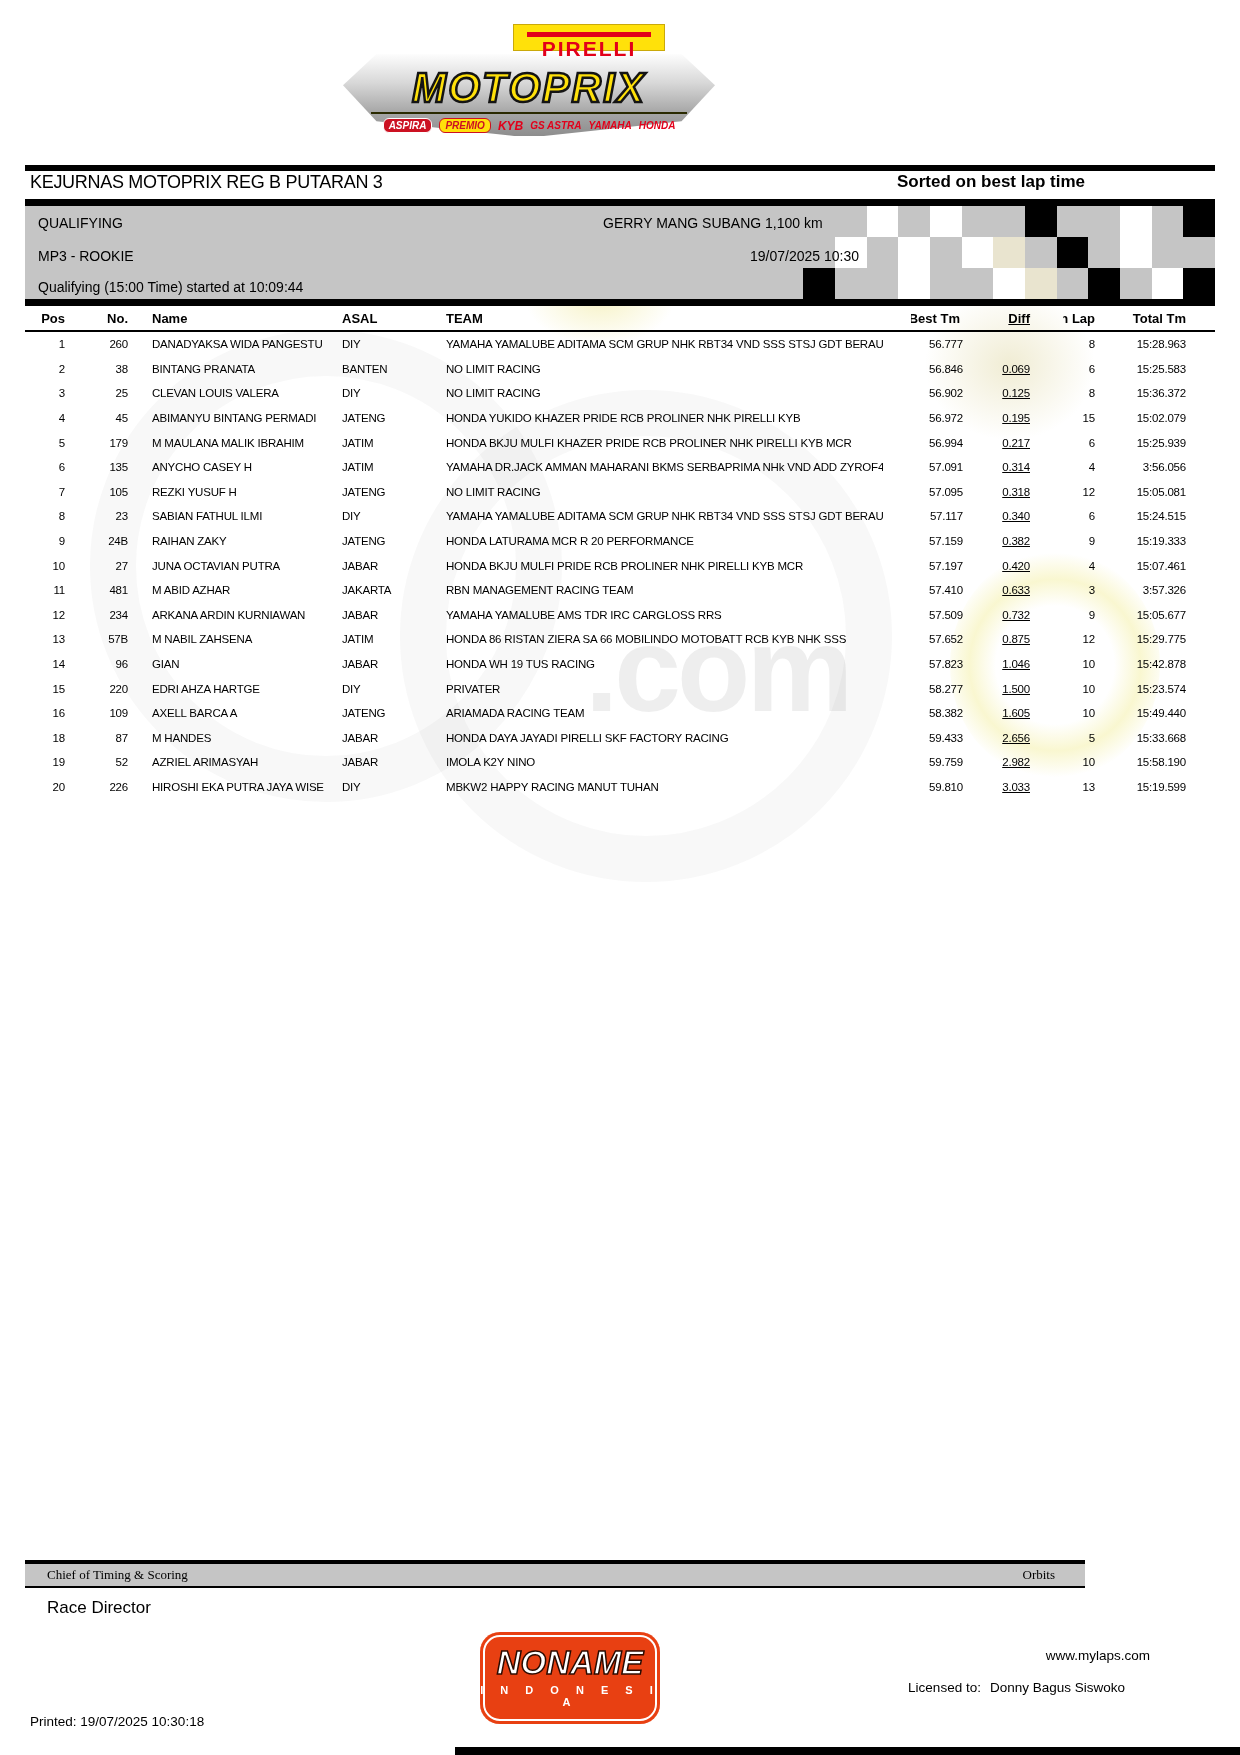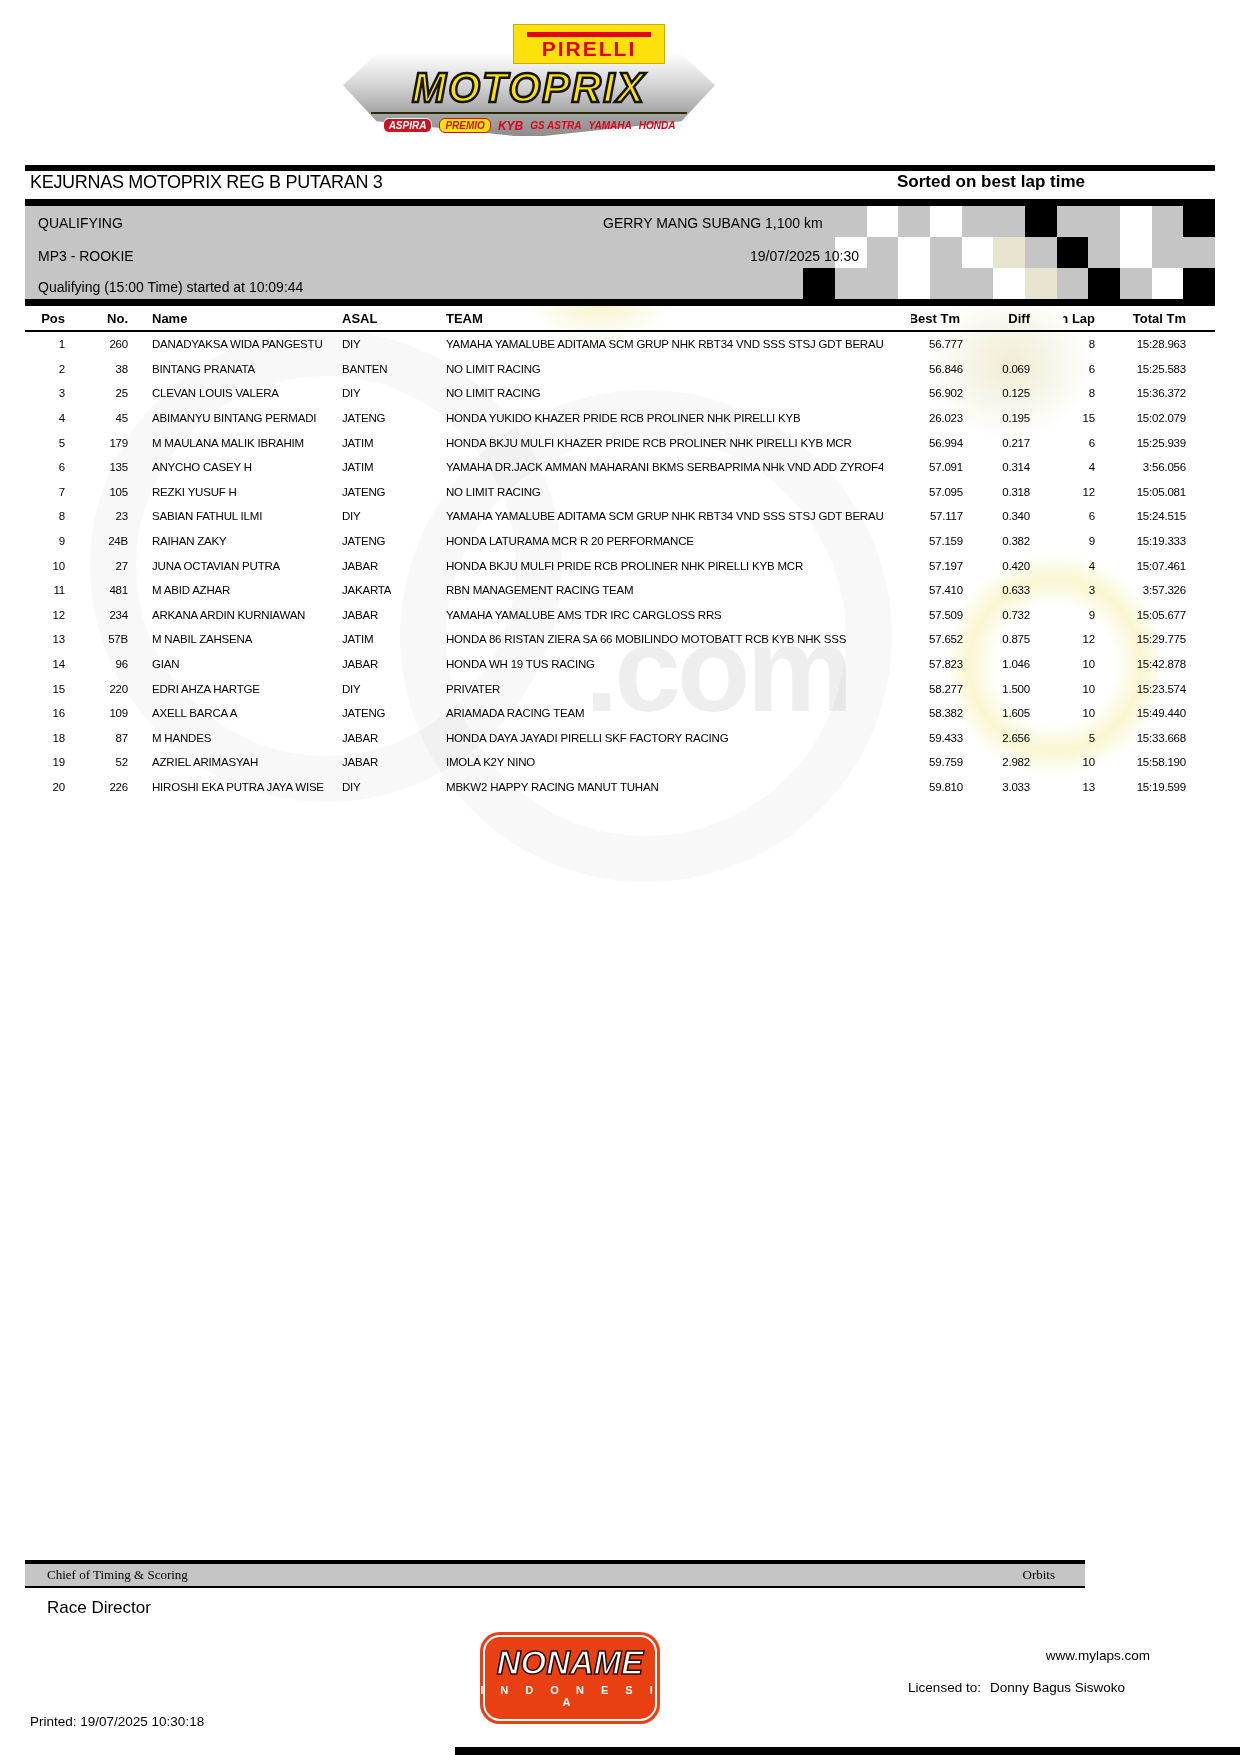--- a/index.html
+++ b/index.html
@@ -18,21 +18,21 @@
   .wm-b2{left:925px;top:290px;width:170px;height:150px;border-radius:12px;
          background:radial-gradient(closest-side,rgba(228,221,176,0.55),rgba(228,221,176,0));}
   .wm-b3{left:950px;top:550px;width:210px;height:230px;
          background:radial-gradient(circle,rgba(236,228,100,0) 38%,rgba(236,228,100,0.30) 55%,rgba(236,228,100,0) 72%);}
 
   
   .logo{position:absolute;left:343px;top:24px;width:372px;height:118px;}
   .logo-hex{position:absolute;left:0;top:30px;width:372px;height:82px;
             background:linear-gradient(180deg,#fdfdfd 0%,#d8d8d8 35%,#a8a8a8 70%,#8d8d8d 100%);
             clip-path:polygon(0 38%,9% 0,91% 0,100% 38%,91% 82%,54% 100%,46% 100%,9% 82%);}
-  .pirelli{position:absolute;left:170px;top:0;width:152px;height:40px;background:#ffe10a;
+  .pirelli{position:absolute;left:170px;top:0;width:152px;height:27px;background:#ffe10a;
            border:1px solid #caa90a;box-sizing:border-box;text-align:center;}
   .pirelli-bar{position:absolute;left:13px;right:13px;top:7px;height:5px;background:#e2001a;}
   .pirelli-text{position:absolute;left:0;right:0;top:12px;font-size:21px;font-weight:bold;
                 color:#e2001a;letter-spacing:2px;}
   .motoprix{position:absolute;left:0;right:0;top:40px;text-align:center;font-size:41px;
             font-weight:bold;font-style:italic;color:#ffe10a;letter-spacing:2px;
             -webkit-text-stroke:2.5px #141414;transform:scaleY(1.05);}
   .logo-line{position:absolute;left:28px;right:28px;top:88px;height:2px;background:#2a2a00;}
   .sponsors{position:absolute;left:0;right:0;top:94px;display:flex;justify-content:center;
             align-items:center;gap:7px;font-size:10px;font-weight:bold;font-style:italic;}
@@ -66,21 +66,21 @@
   .results th{font-size:13px;font-weight:bold;vertical-align:bottom;padding:0 0 4px 0;
               border-bottom:2px solid #000;white-space:nowrap;position:relative;}
   .results td{font-size:11.5px;letter-spacing:-0.2px;height:24.6px;padding:0;white-space:nowrap;
               overflow:hidden;vertical-align:middle;}
   .c-pos{text-align:right;padding-right:5px !important;}
   .c-no{text-align:right;padding-right:5px !important;}
   .c-name{text-align:left;padding-left:19px !important;}
   .c-asal{text-align:left;}
   .c-team{text-align:left;margin-top:40px;}
   .c-best{text-align:right;padding-right:5px !important;}
-  .c-diff{text-align:right;padding-right:5px !important;}
+  .c-diff{text-align:right;padding-right:5px !important;text-decoration:underline;}
   .c-lap{text-align:right;padding-right:5px !important;}
   .c-total{text-align:right;padding-right:29px !important;}
   th.c-best,th.c-lap{padding-right:0 !important;}
   .clipwrap{position:relative;margin-left:auto;height:18px;overflow:hidden;}
   .clipwrap span{position:absolute;right:5px;bottom:0;white-space:nowrap;}
   .w-best{width:54px;margin-left:28px;} .w-lap{width:37px;}
 
   
   .footbar{position:absolute;left:25px;top:1560px;width:1060px;height:22px;background:#c5c5c5;
            border-top:4px solid #000;border-bottom:2px solid #000;box-sizing:content-box;font-family:Liberation Serif, serif;}
@@ -255,21 +255,21 @@
           <td class="c-diff">0.125</td>
           <td class="c-lap">8</td>
           <td class="c-total">15:36.372</td>
         </tr>
         <tr>
           <td class="c-pos">4</td>
           <td class="c-no">45</td>
           <td class="c-name">ABIMANYU BINTANG PERMADI</td>
           <td class="c-asal">JATENG</td>
           <td class="c-team">HONDA YUKIDO KHAZER PRIDE RCB PROLINER NHK PIRELLI KYB</td>
-          <td class="c-best">26.023</td>
+          <td class="c-best">56.972</td>
           <td class="c-diff">0.195</td>
           <td class="c-lap">15</td>
           <td class="c-total">15:02.079</td>
         </tr>
         <tr>
           <td class="c-pos">5</td>
           <td class="c-no">179</td>
           <td class="c-name">M MAULANA MALIK IBRAHIM</td>
           <td class="c-asal">JATIM</td>
           <td class="c-team">HONDA BKJU MULFI KHAZER PRIDE RCB PROLINER NHK PIRELLI KYB MCR</td>

